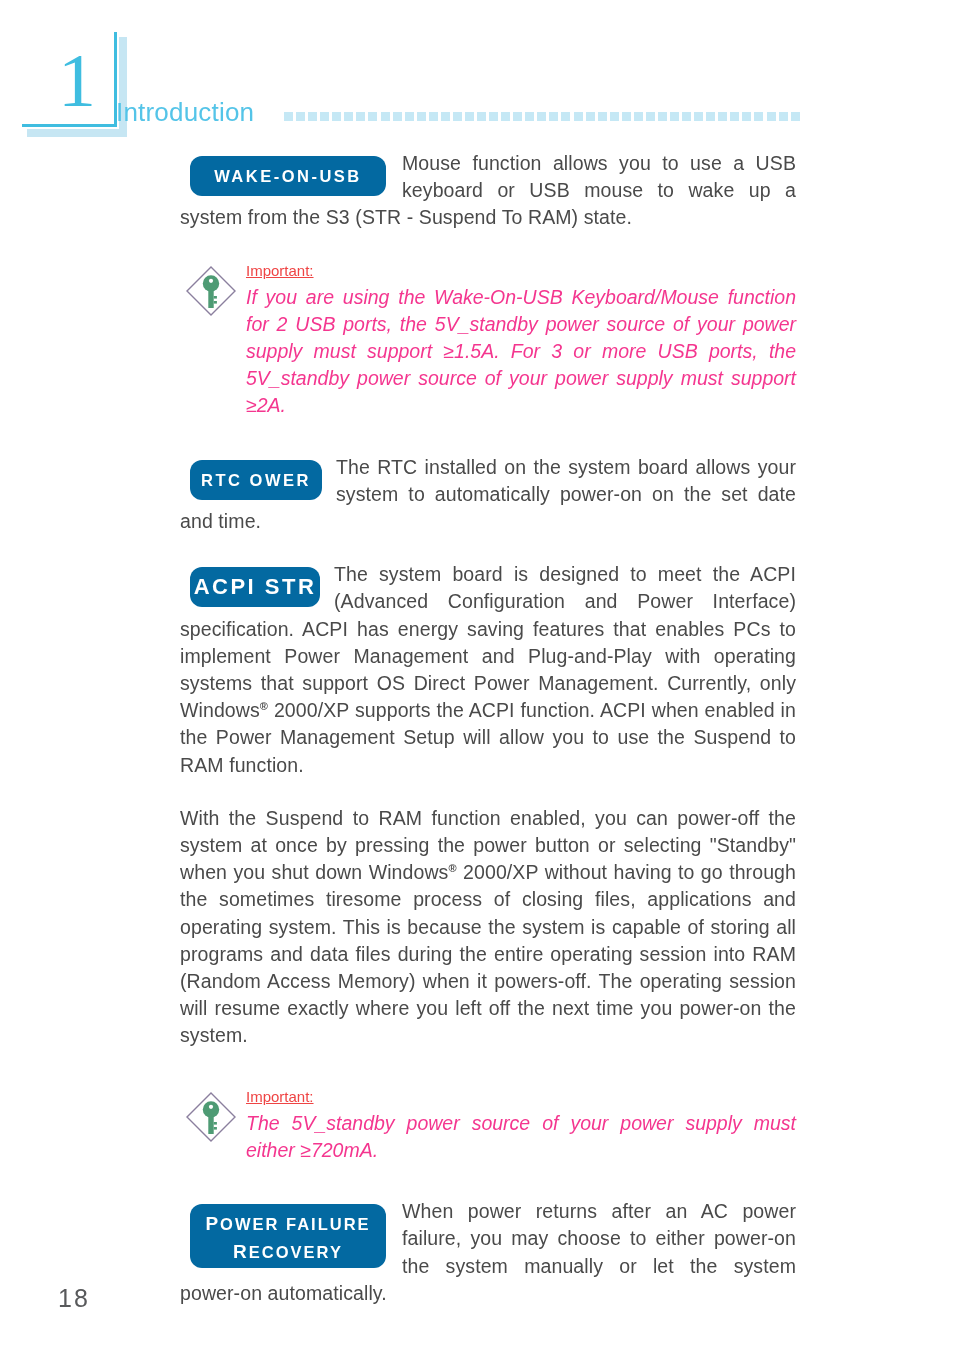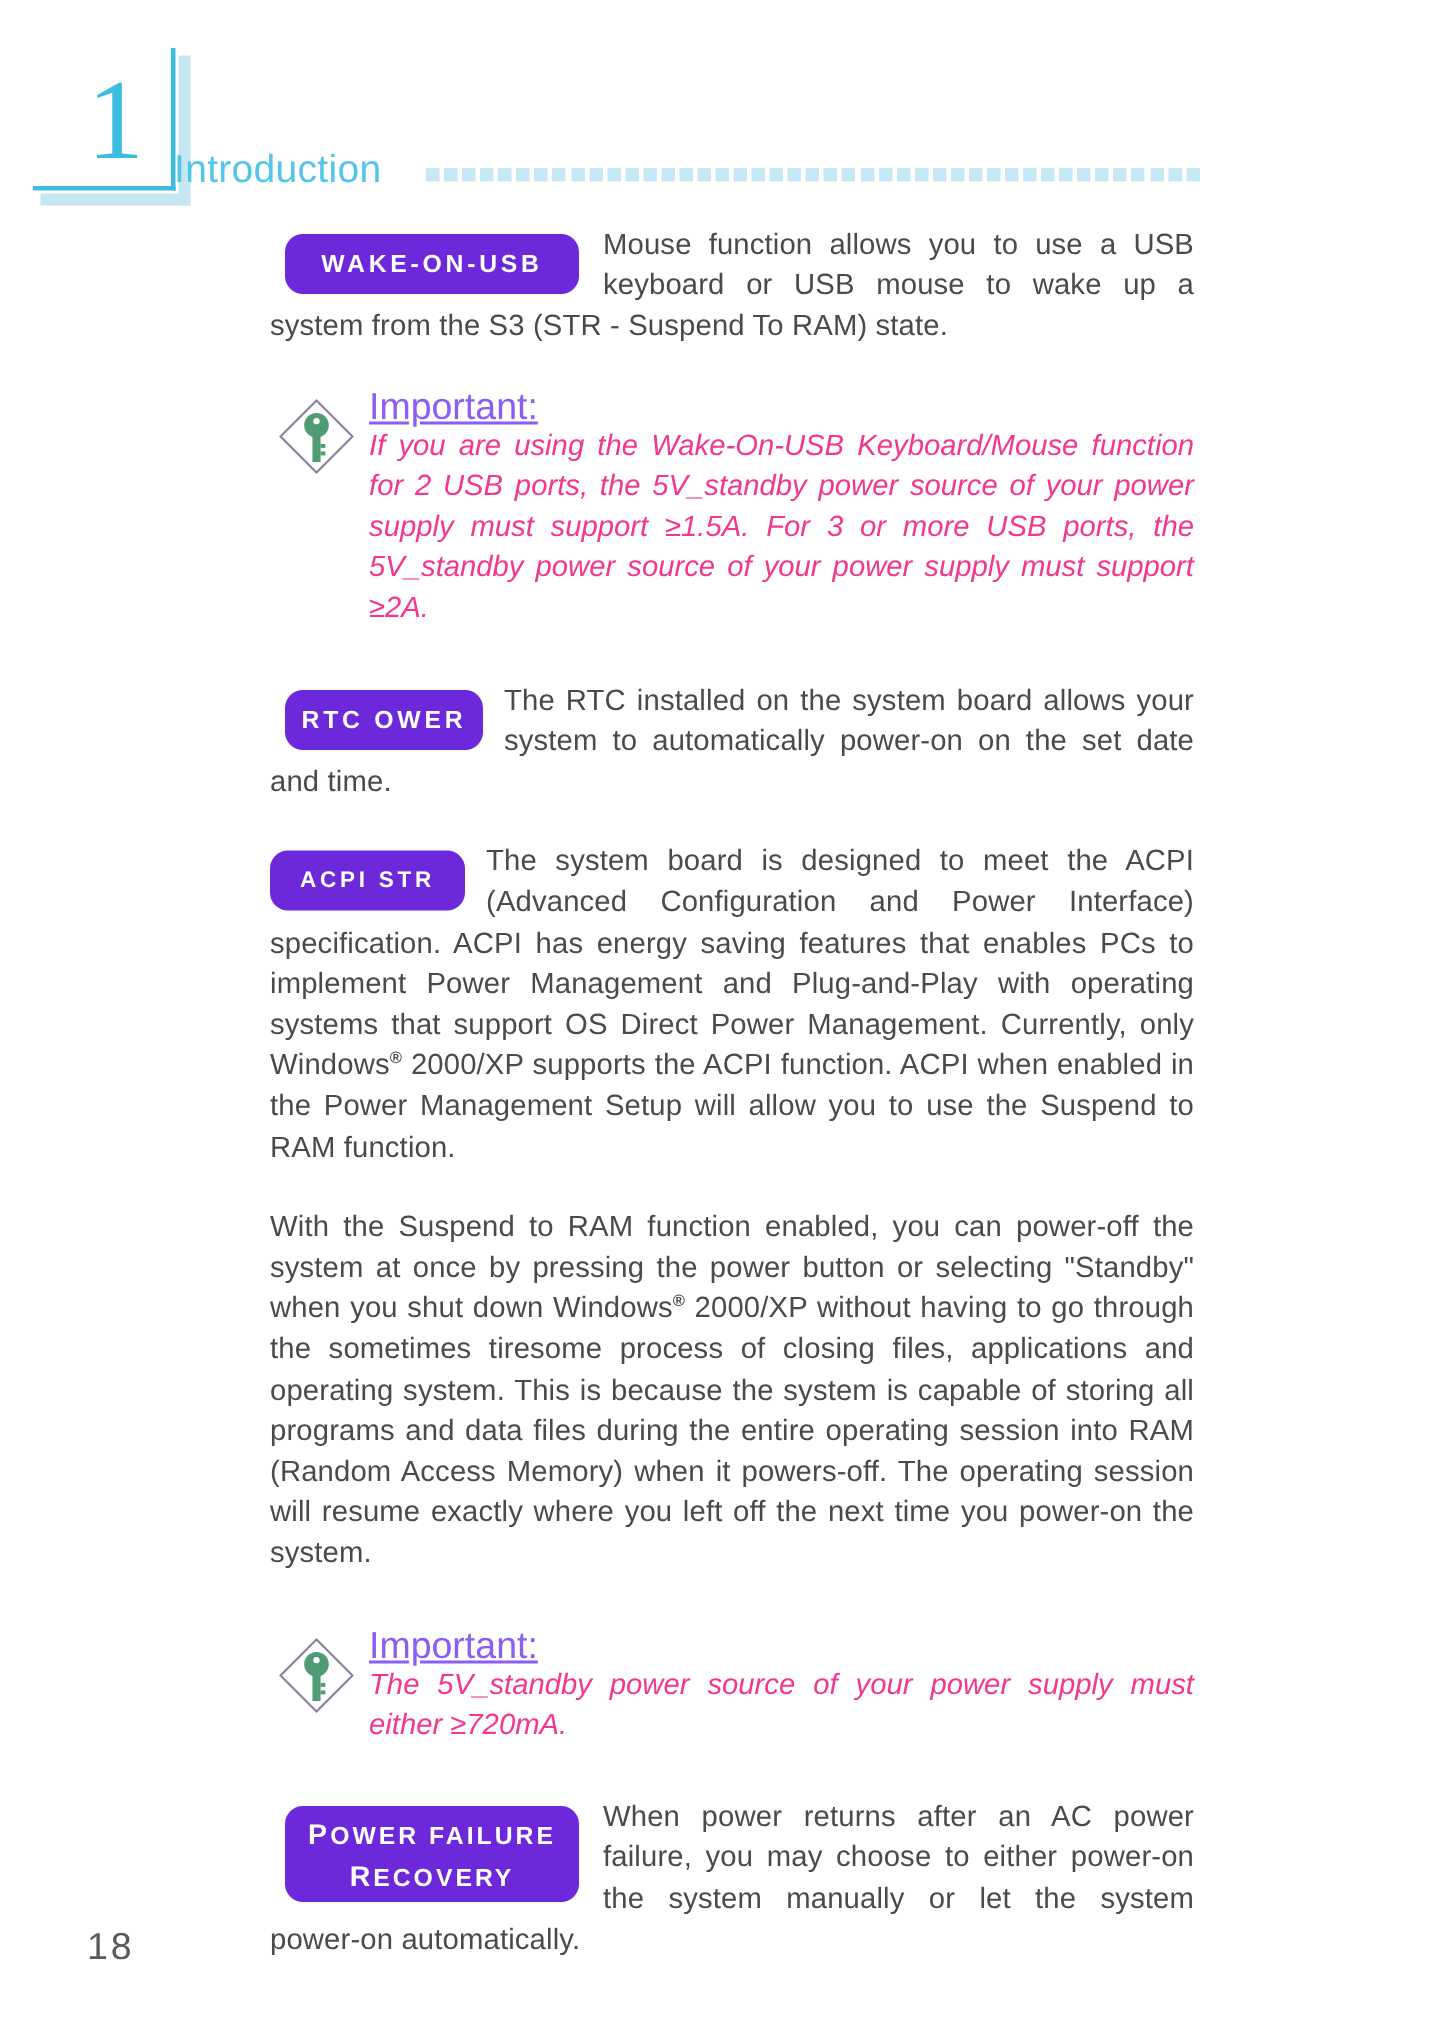--- a/index.html
+++ b/index.html
@@ -109,21 +109,21 @@
   p.body sup {
     font-size: 11px;
     font-weight: bold;
     vertical-align: super;
     line-height: 0;
   }
 
   
   .badge {
     float: left;
-    background: #6d28d9;
+    background: #0369a1;
     color: #ffffff;
     border-radius: 12px;
     font-weight: bold;
     text-align: center;
     letter-spacing: 2.5px;
     box-sizing: border-box;
     font-family: "Liberation Sans", sans-serif;
   }
   .badge.b-wake {
     width: 196px;
@@ -136,22 +136,22 @@
     width: 132px;
     height: 40px;
     line-height: 40px;
     font-size: 16.5px;
     margin: 6px 14px 2px 10px;
   }
   .badge.b-acpi {
     width: 130px;
     height: 40px;
     line-height: 40px;
-    font-size: 15px;
-    margin: 6px 14px 2px 0;
+    font-size: 22px;
+    margin: 6px 14px 2px 10px;
   }
   .badge.b-pfr {
     width: 196px;
     height: 64px;
     font-size: 16.5px;
     line-height: 27px;
     padding-top: 6px;
     margin: 6px 16px 2px 10px;
     letter-spacing: 2px;
   }
@@ -167,23 +167,23 @@
   }
   .note-icon {
     position: absolute;
     left: 4px;
     top: 6px;
     width: 54px;
     height: 54px;
   }
   .note-title {
     margin: 0;
-    font-size: 25px;
+    font-size: 15px;
     line-height: 26px;
-    color: #8b5cf6;
+    color: #ef4444;
     text-decoration: underline;
     font-weight: normal;
     font-family: "Liberation Sans", sans-serif;
   }
   .note-text {
     margin: 0;
     font-size: 19.5px;
     line-height: 27.2px;
     color: #f4368f;
     font-style: italic;

